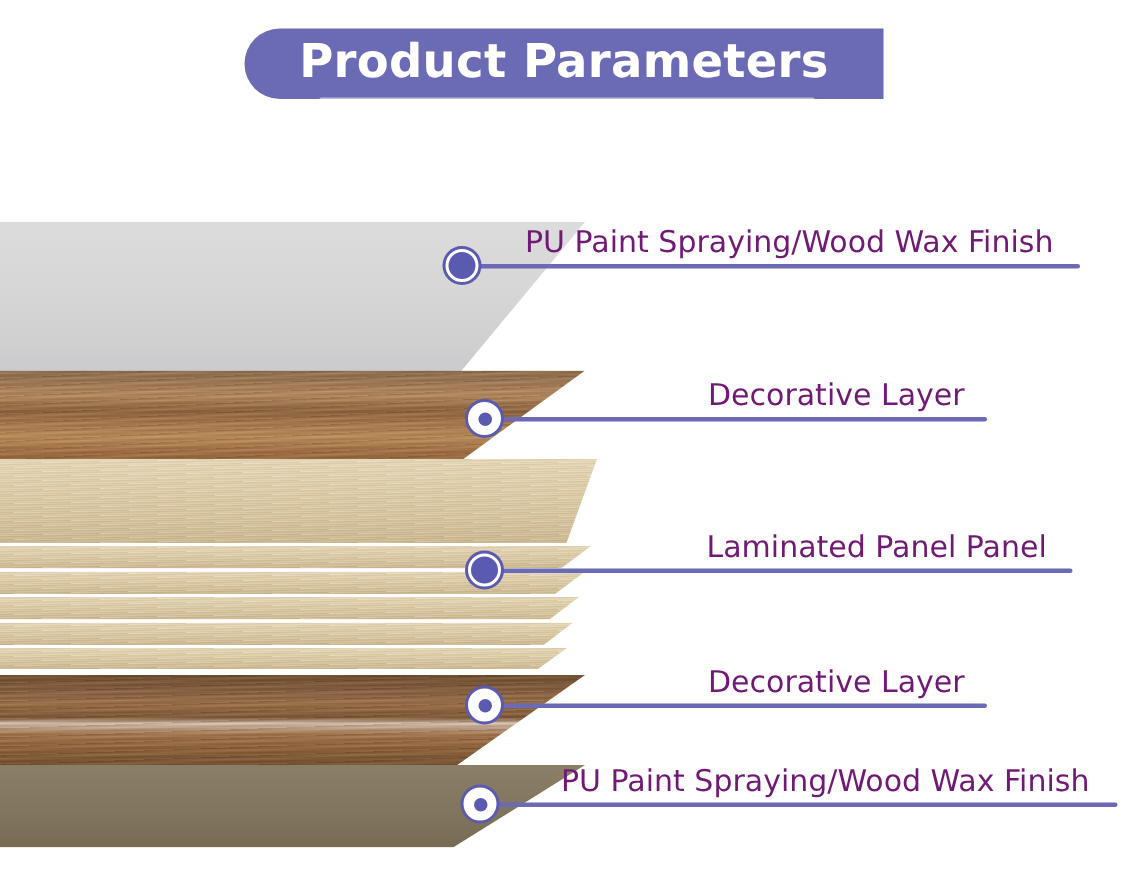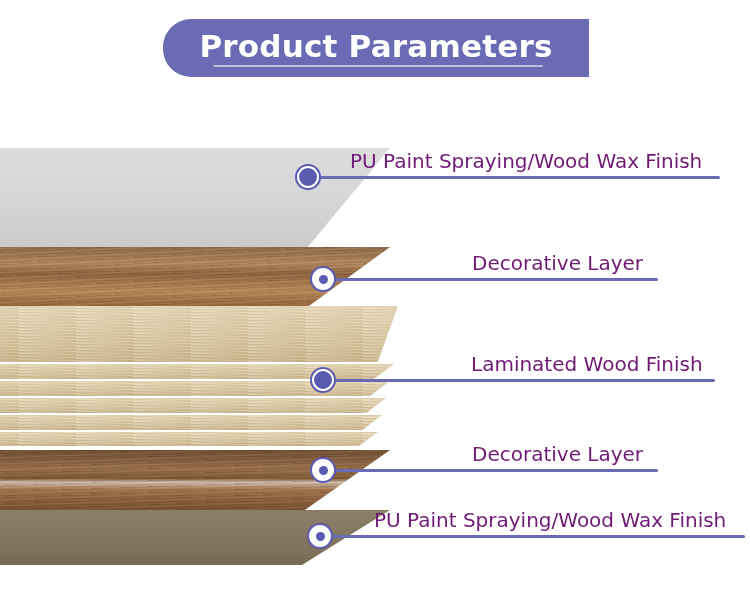--- a/index.html
+++ b/index.html
@@ -11,21 +11,21 @@
   body {
     width: 750px; height: 589px;
     position: relative; overflow: hidden;
     font-family: "DejaVu Sans", "Liberation Sans", sans-serif;
   }
 
   
   #header-banner {
     position: absolute;
     left: 163px; top: 19px;
-    width: 426px; height: 58px;
+    width: 426px; height: 47px;
     background: #6a6ab5;
     border-radius: 28px 0 0 28px;
     display: flex;
     align-items: center;
     justify-content: center;
   }
   #header-title {
     color: #ffffff;
     font-size: 31px;
     font-weight: bold;
@@ -227,21 +227,21 @@
 
 <div class="callout" id="callout-2">
   <div class="lead-line"></div>
   <div class="marker hollow"></div>
   <div class="callout-text">Decorative Layer</div>
 </div>
 
 <div class="callout" id="callout-3">
   <div class="lead-line"></div>
   <div class="marker"></div>
-  <div class="callout-text">Laminated Wood Finish</div>
+  <div class="callout-text">Laminated Panel Panel</div>
 </div>
 
 <div class="callout" id="callout-4">
   <div class="lead-line"></div>
   <div class="marker hollow"></div>
   <div class="callout-text">Decorative Layer</div>
 </div>
 
 <div class="callout" id="callout-5">
   <div class="lead-line"></div>

